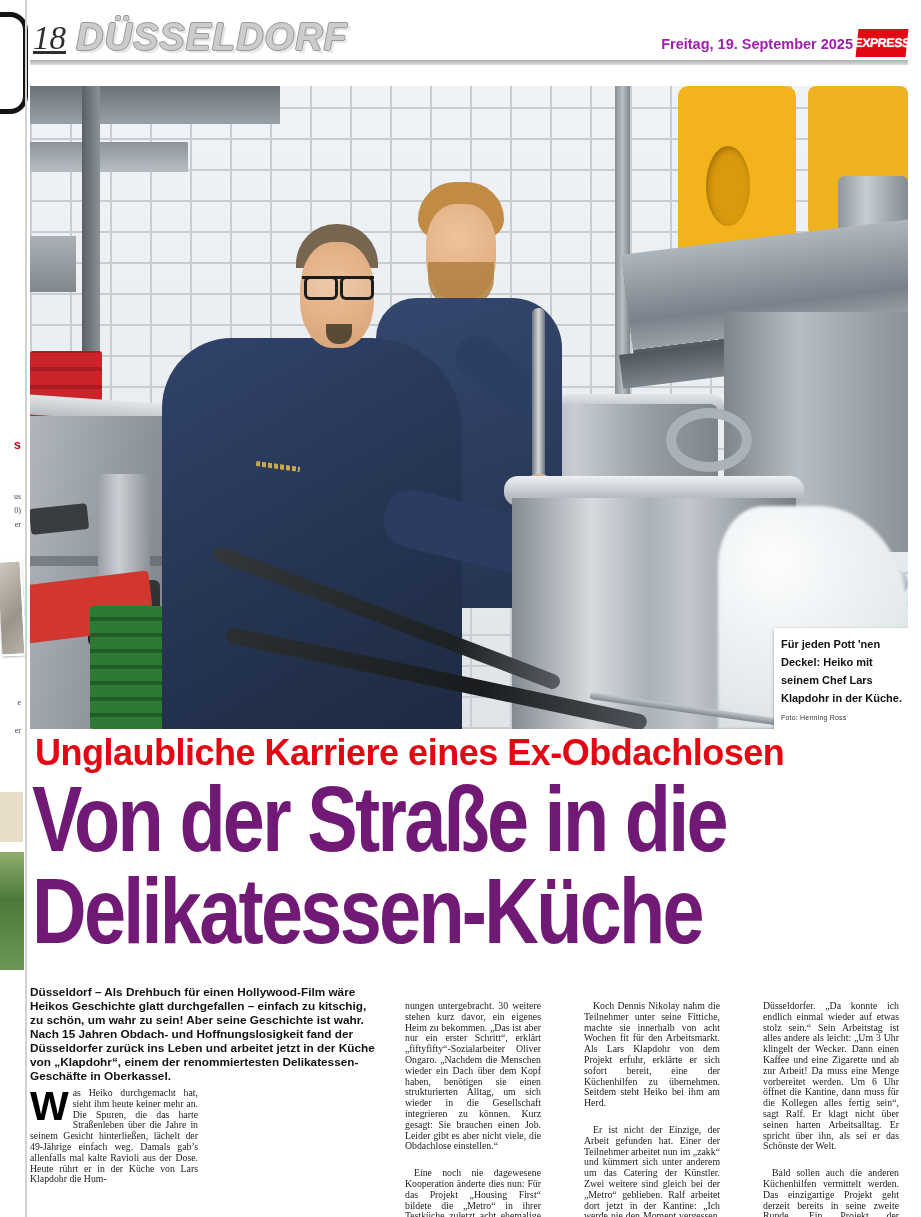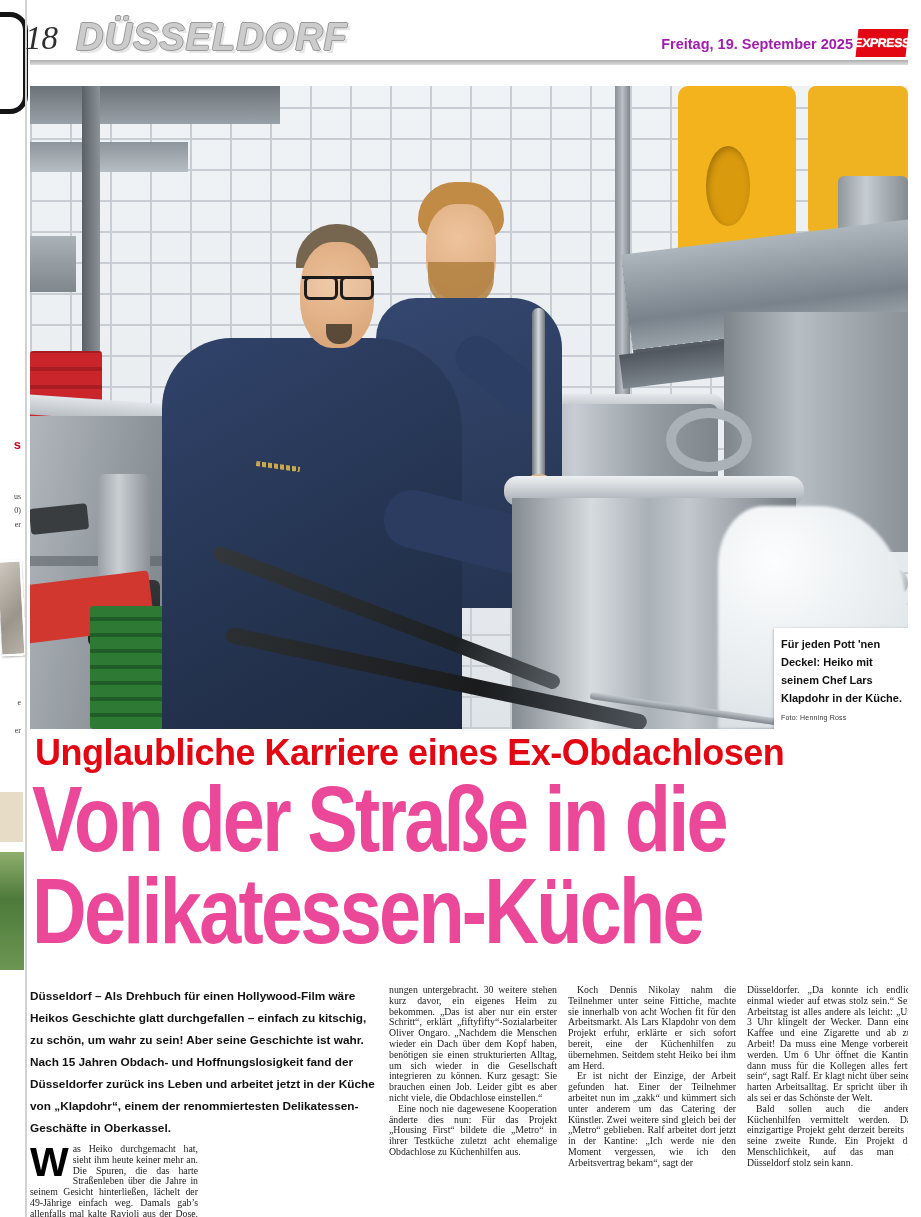--- a/index.html
+++ b/index.html
@@ -11,21 +11,21 @@
   #edge{left:0;top:0;width:27px;height:1217px;background:#fff;}
   #edge .vrule{position:absolute;right:0;top:0;width:2px;height:100%;background:#d2d2d2;}
   #edge .bubble{position:absolute;left:-30px;top:12px;width:48px;height:92px;border:5px solid #141414;border-radius:18px;background:#fff;}
   #edge .frag{position:absolute;right:6px;font-size:8px;color:#444;font-family:"Liberation Serif",serif;}
   #edge .frag.red{color:#d0021b;font-weight:900;font-size:13px;font-family:"Liberation Sans",sans-serif;}
   #edge .phototile{position:absolute;left:0;width:22px;background:linear-gradient(135deg,#cfcac2,#9b948a 60%,#b8b2a8);border:2px solid #fff;border-left:none;box-shadow:0 1px 2px rgba(0,0,0,.3);transform:rotate(-3deg);}
   #edge .beige{position:absolute;left:0;top:792px;width:23px;height:50px;background:#e7dcc6;}
   #edge .green{position:absolute;left:0;top:852px;width:24px;height:118px;background:linear-gradient(180deg,#8fae6d,#4d7a3a 40%,#6c9653);}
 
   
-  #pagenum{left:25px;top:20px;font-style:italic;font-size:33px;color:#2e2e2e;font-family:"Liberation Serif",serif;}
+  #pagenum{left:33px;top:20px;font-style:italic;font-size:33px;color:#2e2e2e;font-family:"Liberation Serif",serif;text-decoration:underline;}
   #section{left:76px;top:16px;font-style:italic;font-weight:900;font-size:38px;letter-spacing:1px;color:#cccccc;
            text-shadow:1px 0 #9a9a9a,-1px 0 #9a9a9a,0 1px #9a9a9a,0 -1px #9a9a9a,3px 3px 0 #e6e6e6;}
   #issuedate{top:36px;right:68px;font-size:14.5px;font-weight:600;color:#a21caf;margin-left:16px;}
   #brand{top:29px;right:14px;width:50px;height:28px;background:#e30613;color:#fff;display:flex;align-items:center;justify-content:center;
          font-weight:900;font-size:12.5px;letter-spacing:-.5px;transform:skewX(-6deg);text-shadow:0 0 1px #fff;}
   #hrule{left:30px;top:60px;width:878px;height:5px;background:linear-gradient(180deg,#adadad,#dedede);}
 
   
   #photo{left:30px;top:86px;width:878px;height:643px;overflow:hidden;background:
       repeating-linear-gradient(90deg,#c7cdd2 0 2px,transparent 2px 40px),
@@ -86,33 +86,33 @@
   .goldLogo{left:226px;top:378px;width:44px;height:5px;background:repeating-linear-gradient(90deg,#c9a84c 0 4px,transparent 4px 6px);transform:rotate(8deg);}
   .handle1{left:184px;top:458px;width:370px;height:15px;background:linear-gradient(90deg,#33373a,#1e2123 70%,#565c61);border-radius:8px;transform:rotate(21deg);transform-origin:0 50%;}
   .handle2{left:196px;top:540px;width:430px;height:16px;background:linear-gradient(90deg,#2c2f32,#191b1d 60%,#4e545a);border-radius:8px;transform:rotate(12deg);transform-origin:0 50%;}
   .handleRod{left:560px;top:606px;width:260px;height:7px;background:linear-gradient(180deg,#c3c9cd,#80878d);border-radius:4px;transform:rotate(8deg);transform-origin:0 50%;}
   .capBox{left:744px;top:542px;width:132px;height:90px;background:#fff;padding:6px 7px;box-shadow:0 1px 3px rgba(0,0,0,.35);}
   .capBox .cap{font-size:11px;line-height:12.6px;font-weight:700;color:#111;}
   .capBox .credit{font-size:7px;font-weight:400;color:#333;letter-spacing:.2px;}
 
   
   #kicker{left:35px;top:731px;font-weight:900;font-size:36px;letter-spacing:-.5px;color:#e30613;white-space:nowrap;transform:scaleY(1.04);transform-origin:left top;}
-  #headline{left:32px;top:768px;color:#ec4899;font-weight:900;}
+  #headline{left:32px;top:768px;color:#701a75;font-weight:900;}
   #headline span{display:block;white-space:nowrap;font-size:84px;line-height:92px;letter-spacing:-3px;transform:scale(.9,1.1);transform-origin:0 0;}
 
   
   #article{left:30px;top:985px;width:878px;height:232px;overflow:hidden;display:flex;gap:11px;}
   .dblcol{width:348px;flex:none;}
-  .lead{font-weight:700;font-size:11.8px;line-height:22px;color:#121212;}
+  .lead{font-weight:700;font-size:11.8px;line-height:14px;color:#121212;}
   .twocol{display:flex;gap:12px;margin-top:5px;}
   .bodycol{width:168px;flex:none;font-family:"Liberation Serif",serif;font-size:9.8px;line-height:10.8px;color:#1a1a1a;text-align:justify;}
   .bodycol p{margin:0;}
   .bodycol p.indent{text-indent:9px;}
   .col{width:168px;flex:none;font-family:"Liberation Serif",serif;font-size:9.8px;line-height:10.8px;color:#1a1a1a;text-align:justify;}
-  .col p{margin:0;}
+  .col p{margin:16px;}
   .col p.indent{text-indent:9px;}
   .byline{width:160px;margin-bottom:4px;}
   .byrow{display:flex;align-items:flex-start;}
   .authorpic{width:30px;height:28px;flex:none;background:radial-gradient(circle at 50% 38%,#e9bd96 0 8px,#6b5846 9px 12px,#9aa 13px),linear-gradient(180deg,#8a8f94,#4c5156);border:1px solid #999;}
   .bylinetxt{flex:1;text-align:right;}
   .byname{font-size:10.5px;font-weight:900;color:#111;letter-spacing:-.2px;}
   .byname .von{font-size:8px;font-weight:700;color:#222;margin-right:3px;}
   .bybar{margin-top:1px;margin-left:12px;height:11px;background:linear-gradient(90deg,#cdbb8e,#8a784c);color:#fdf8e8;font-size:7.6px;font-weight:700;text-align:right;line-height:11px;padding-right:4px;letter-spacing:.2px;}
   .dropcap{float:left;font-family:"Liberation Sans",sans-serif;font-weight:900;font-size:41px;line-height:33px;margin:2px 4px 0 0;color:#000;}
 </style>

